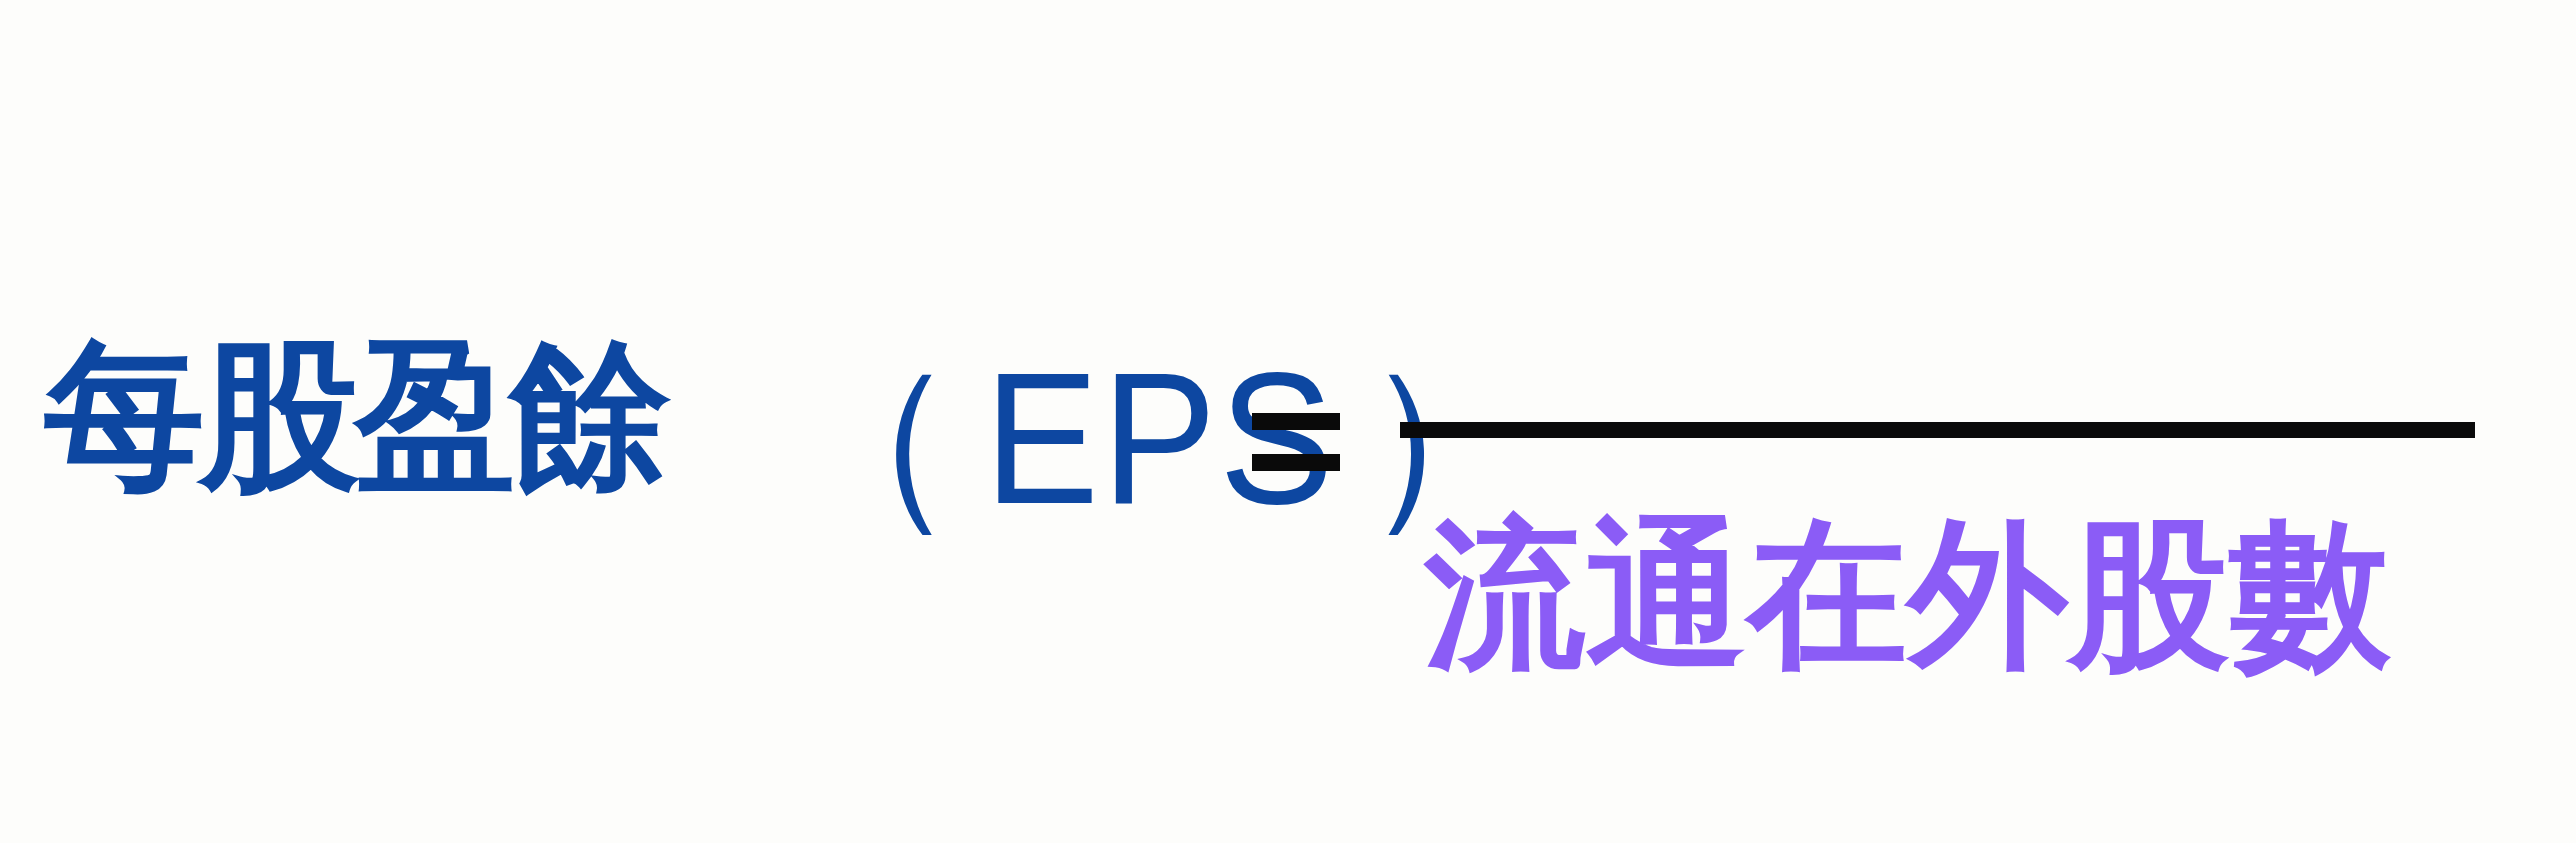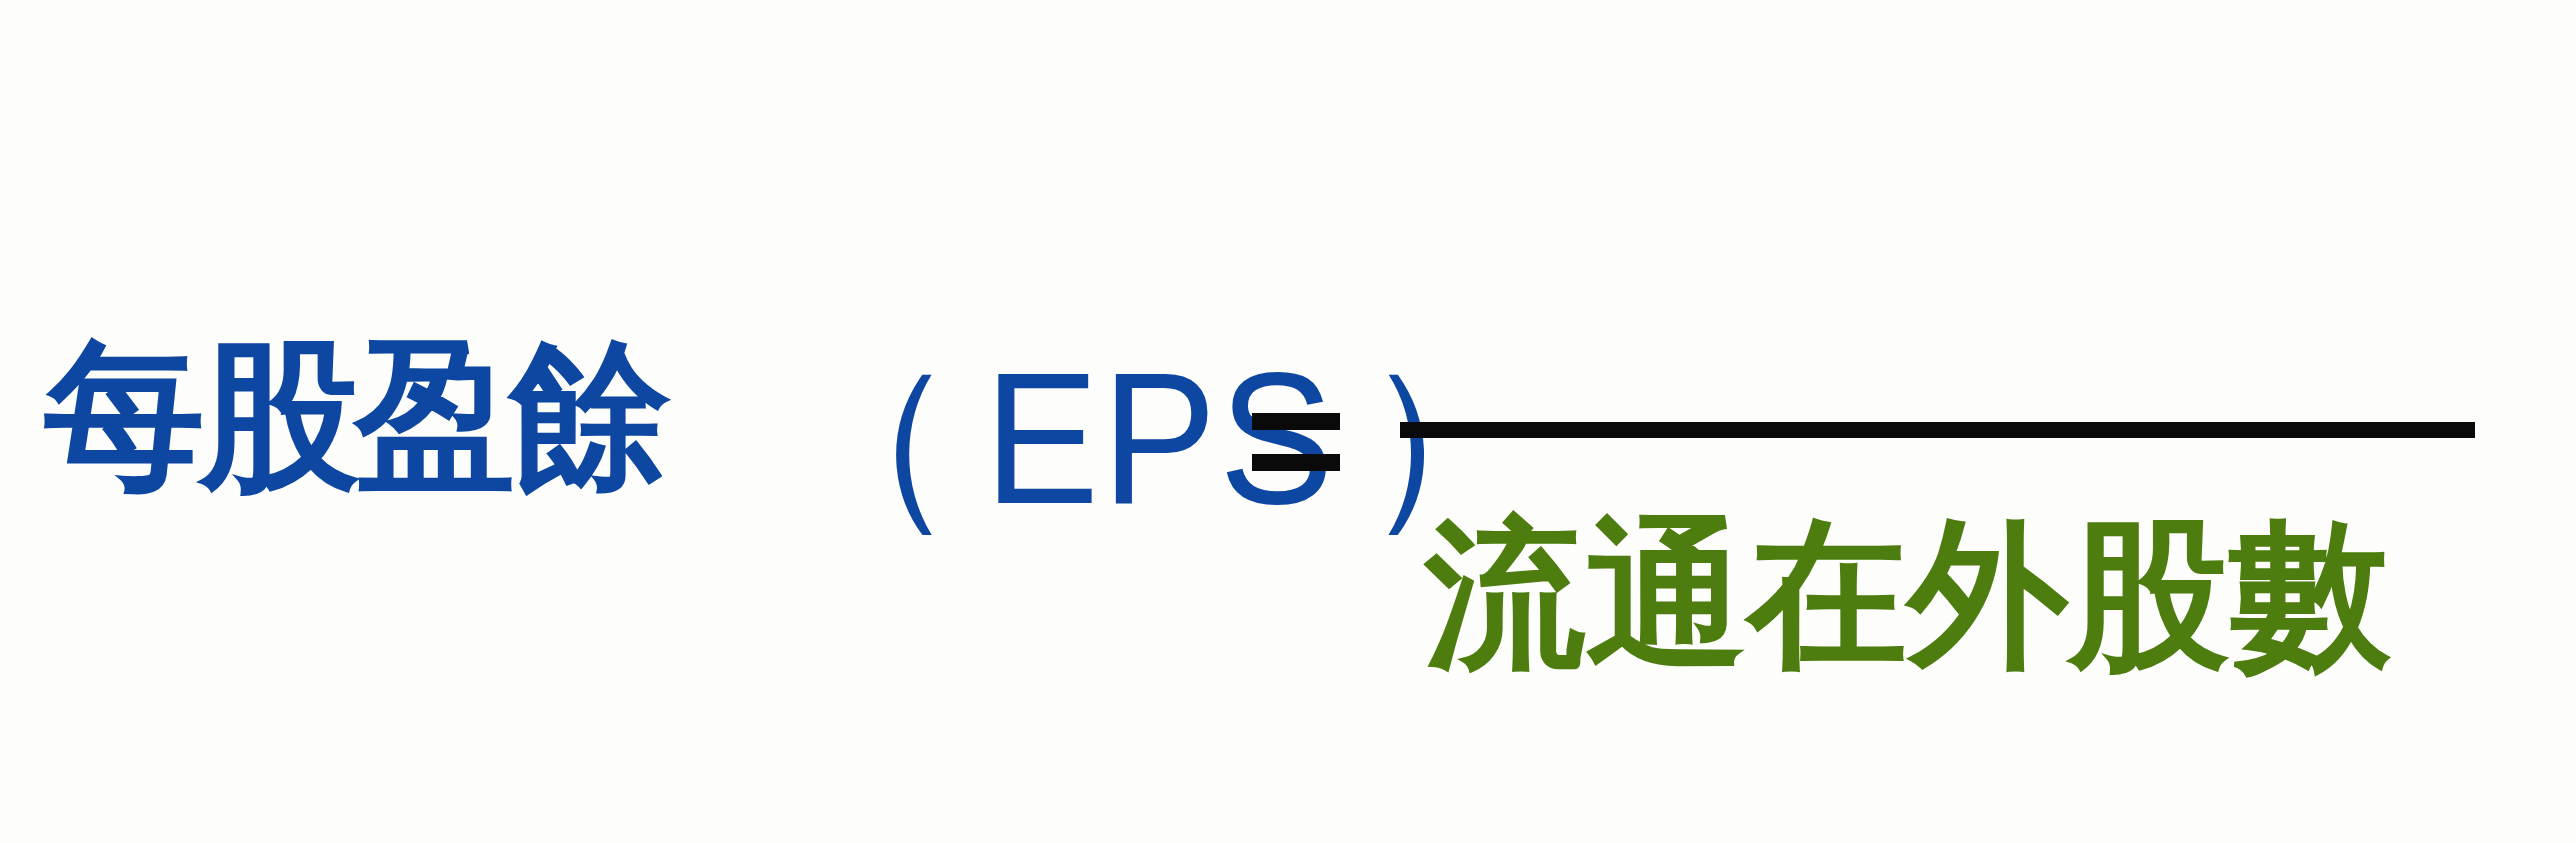--- a/index.html
+++ b/index.html
@@ -72,21 +72,21 @@
     position: absolute;
     left: 1400px; top: 422px;
     width: 1075px; height: 15.7px;
     background: #0a0a0a;
   }
   .denominator {
     position: absolute;
     left: 1414px; top: 507px;
     width: 987px; height: 175px;
     display: flex; align-items: center; justify-content: center;
-    color: #4d7c0f; font-weight: bold;
+    color: #8b5cf6; font-weight: bold;
     font-size: 161px; line-height: 1;
     letter-spacing: 0px;
     white-space: nowrap;
   }
 </style>
 </head>
 <body>
 
 <div class="formula">
   <div class="lhs">

